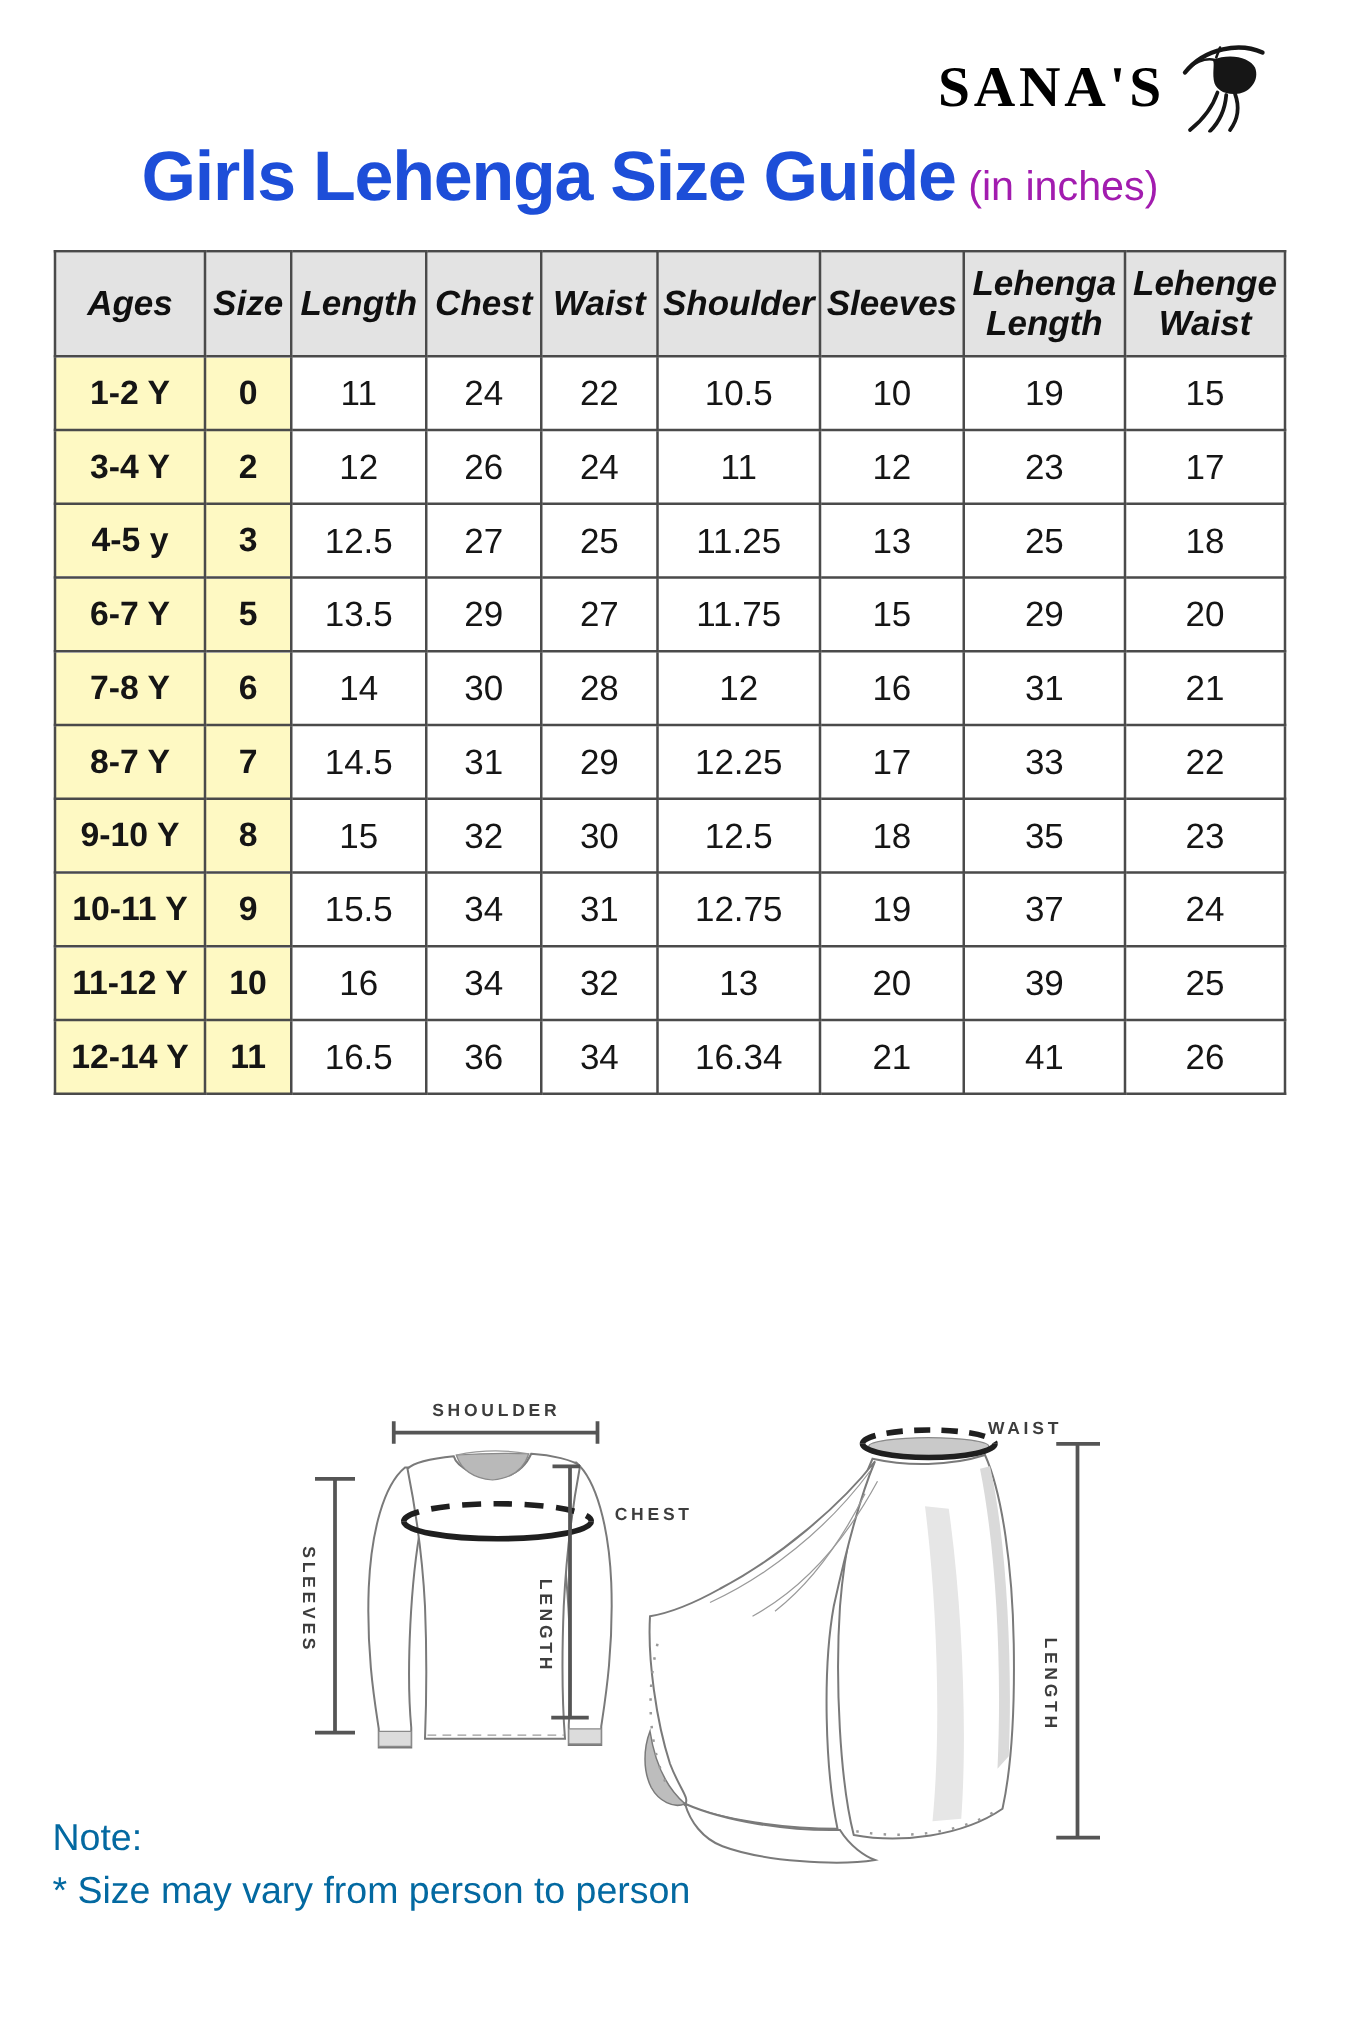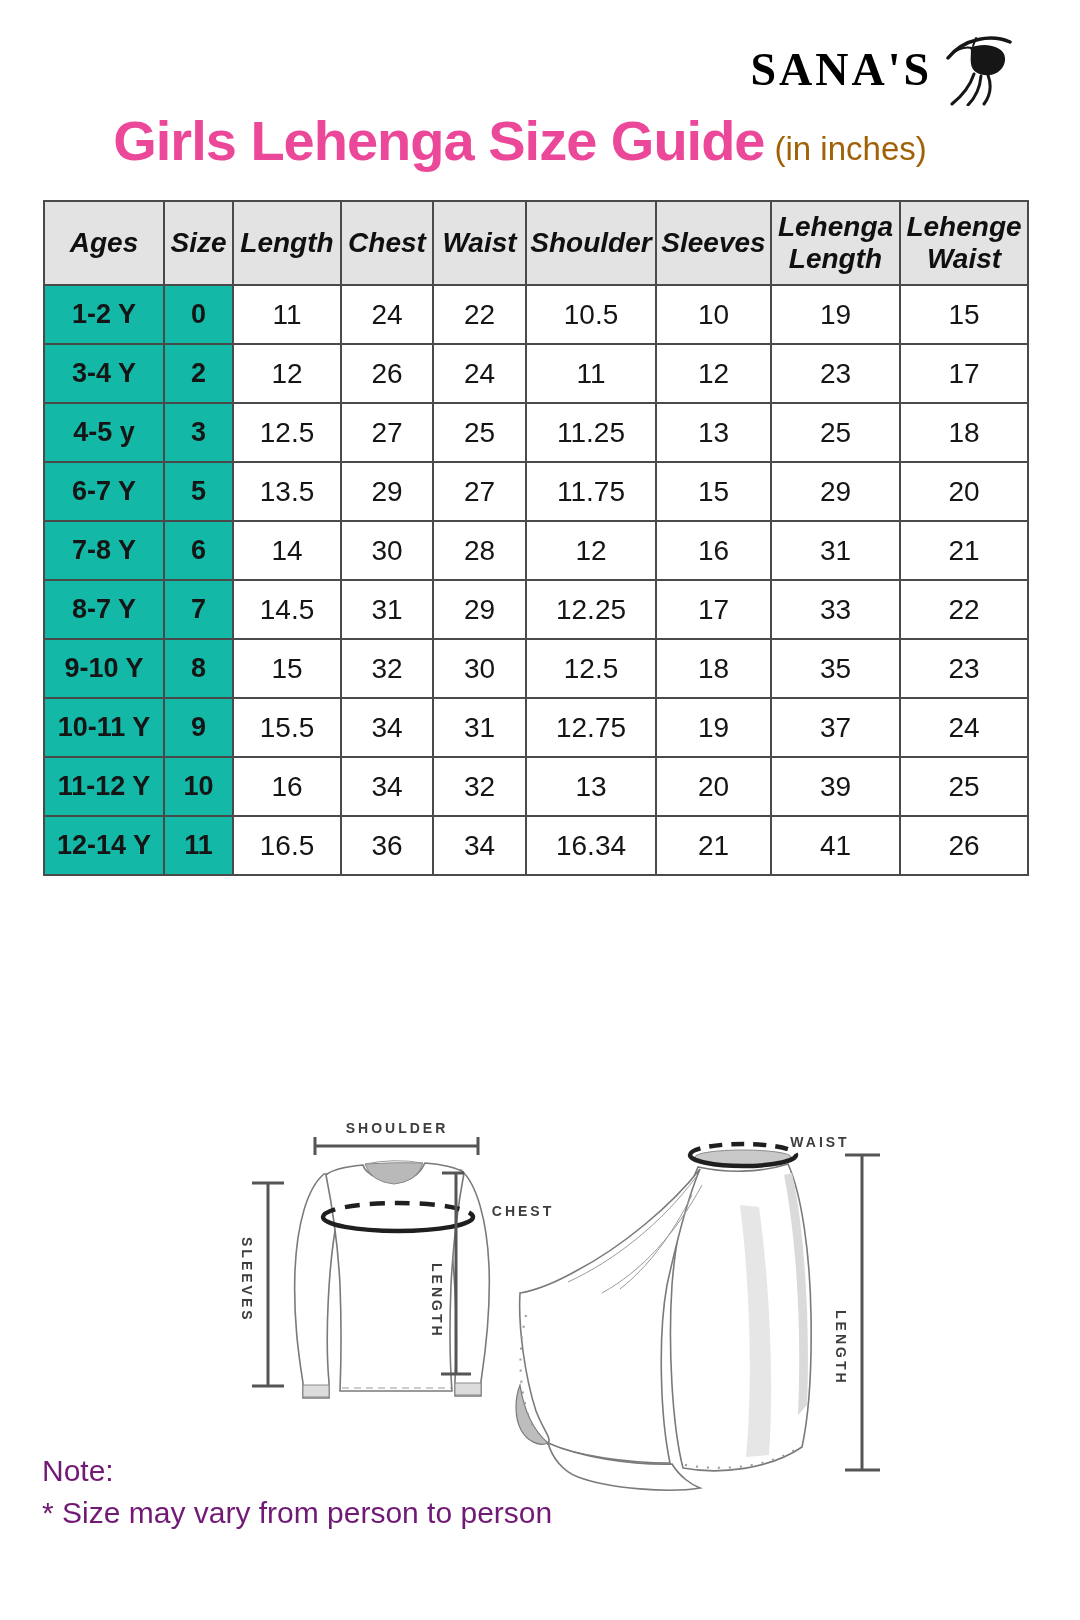--- a/index.html
+++ b/index.html
@@ -9,44 +9,44 @@
   }
   
   .logo{position:absolute;top:34px;right:66px;display:flex;align-items:center;gap:8px;}
   .logo-text{
     font-family:"Liberation Serif",serif;font-weight:700;font-size:46px;
     letter-spacing:3px;color:#000000;line-height:1;
   }
   .logo-mark{width:74px;height:72px;}
   
   .title-wrap{position:absolute;top:108px;left:0;width:1040px;text-align:center;white-space:nowrap;}
-  .title-main{font-size:56px;font-weight:600;letter-spacing:-1px;color:#ec4899;}
-  .title-unit{font-size:33px;font-weight:500;margin-left:10px;color:#a16207;margin-top:16px;}
+  .title-main{font-size:56px;font-weight:600;letter-spacing:-1px;color:#1d4ed8;}
+  .title-unit{font-size:33px;font-weight:500;margin-left:10px;color:#a21caf;margin-top:16px;}
   
   .size-table-wrap{position:absolute;left:43px;top:200px;}
   table.size-table{border-collapse:collapse;table-layout:fixed;width:984px;}
   table.size-table th,table.size-table td{
     border:2px solid #4a4a4a;text-align:center;vertical-align:middle;
     padding:0 2px;overflow:hidden;
   }
   table.size-table th{
     background:#e3e3e3;font-style:italic;font-weight:700;font-size:28px;
     height:82px;line-height:1.15;color:#101010;
   }
   table.size-table td{height:57px;font-size:28px;background:#ffffff;color:#151515;}
-  table.size-table td.key{background:#14b8a6;font-weight:700;font-size:27px;}
+  table.size-table td.key{background:#fef9c3;font-weight:700;font-size:27px;}
   
   .diagram{position:absolute;left:180px;top:1085px;}
   .mline{stroke:#555;stroke-width:3;fill:none;}
   .mlabel{font-family:"Liberation Sans",sans-serif;font-weight:700;fill:#3d3d3d;letter-spacing:3px;font-size:14px;}
   .sketch{stroke:#7a7a7a;stroke-width:1.6;fill:#ffffff;}
   .sketch-thin{stroke:#9a9a9a;stroke-width:1;fill:none;}
   .girth{stroke:#1f1f1f;stroke-width:4.5;fill:none;}
   
-  .notes{position:absolute;left:42px;top:1452px;font-size:30px;line-height:37px;color:#701a75;}
+  .notes{position:absolute;left:42px;top:1452px;font-size:30px;line-height:37px;color:#0369a1;}
   .notes .note-heading{margin-bottom:5px;}
 </style>
 </head>
 <body>
 
 <div class="logo">
   <span class="logo-text">SANA'S</span>
   <svg class="logo-mark" viewBox="0 0 74 72">
     <g fill="none" stroke="#161616" stroke-linecap="round">
       <path d="M70,8 C52,0 24,4 8,24" stroke-width="3.5"></path>

